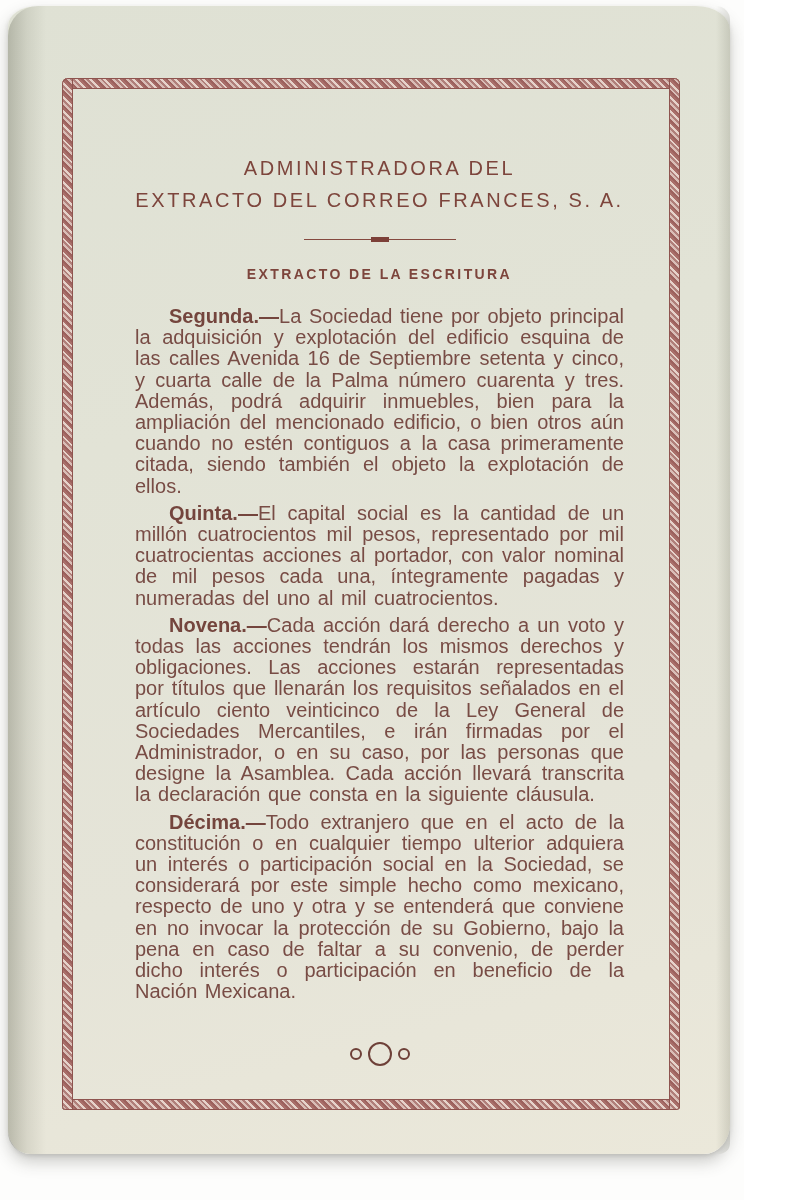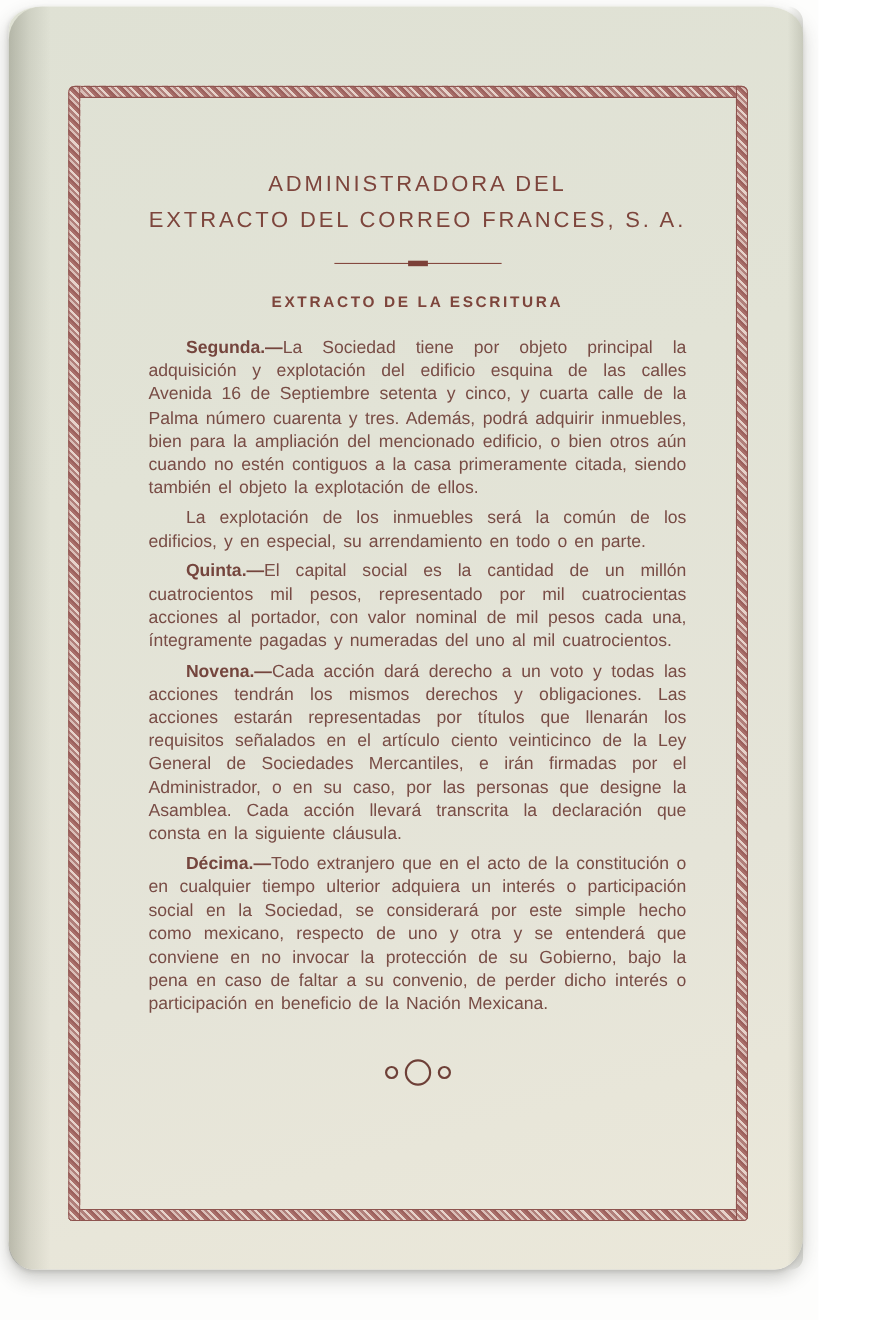--- a/index.html
+++ b/index.html
@@ -74,21 +74,21 @@
     font-size:14px;
     font-weight:bold;
     letter-spacing:2.4px;
     color:#7d453c;
   }
   .paragraphs{
     margin-top:24px;
   }
   .paragraphs p{
     margin:0 0 6px;
-    font-size:16px;
+    font-size:20px;
     line-height:21.2px;
     text-align:justify;
     text-indent:34px;
     word-spacing:2px;
     color:#784c45;
   }
   .paragraphs p strong{
     font-weight:bold;
     color:#74453d;
   }
@@ -129,21 +129,20 @@
         <div>ADMINISTRADORA DEL</div>
         <div>EXTRACTO DEL CORREO FRANCES, S. A.</div>
       </div>
 
       <div class="divider"></div>
 
       <h2 class="section-title">EXTRACTO DE LA ESCRITURA</h2>
 
       <div class="paragraphs">
           <p><strong>Segunda.—</strong>La Sociedad tiene por objeto principal la adquisición y explotación del edificio esquina de las calles Avenida 16 de Septiembre setenta y cinco, y cuarta calle de la Palma número cuarenta y tres.  Además, podrá adquirir inmuebles, bien para la ampliación del mencionado edificio, o bien otros aún cuando no estén contiguos a la casa primeramente citada, siendo también el objeto la explotación de ellos.</p>
-          <p>La explotación de los inmuebles será la común de los edificios, y en especial, su arrendamiento en todo o en parte.</p>
           <p><strong>Quinta.—</strong>El capital social es la cantidad de un millón cuatrocientos mil pesos, representado por mil cuatrocientas acciones al portador, con valor nominal de mil pesos cada una, íntegramente pagadas y numeradas del uno al mil cuatrocientos.</p>
           <p><strong>Novena.—</strong>Cada acción dará derecho a un voto y todas las acciones tendrán los mismos derechos y obligaciones.  Las acciones estarán representadas por títulos que llenarán los requisitos señalados en el artículo ciento veinticinco de la Ley General de Sociedades Mercantiles, e irán firmadas por el Administrador, o en su caso, por las personas que designe la Asamblea.  Cada acción llevará transcrita la declaración que consta en la siguiente cláusula.</p>
           <p><strong>Décima.—</strong>Todo extranjero que en el acto de la constitución o en cualquier tiempo ulterior adquiera un interés o participación social en la Sociedad, se considerará por este simple hecho como mexicano, respecto de uno y otra y se entenderá que conviene en no invocar la protección de su Gobierno, bajo la pena en caso de faltar a su convenio, de perder dicho interés o participación en beneficio de la Nación Mexicana.</p>
         </div>
 
       <div class="end-ornament">
         <span class="circle small"></span>
         <span class="circle big"></span>
         <span class="circle small"></span>
       </div>

